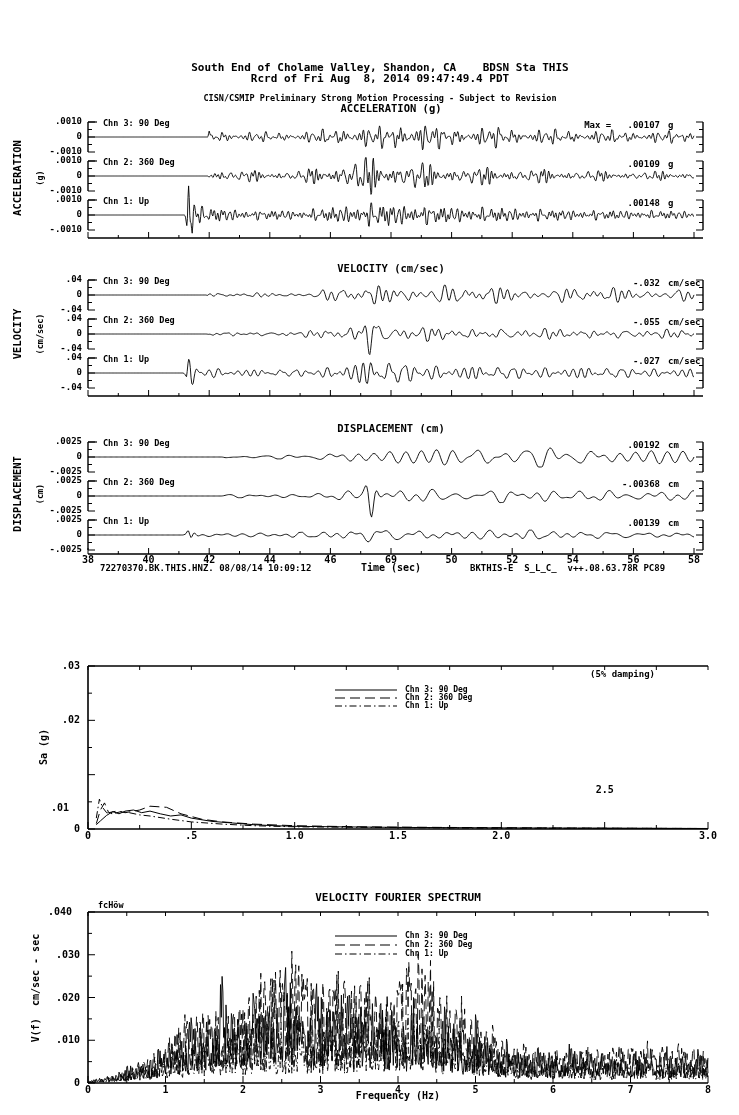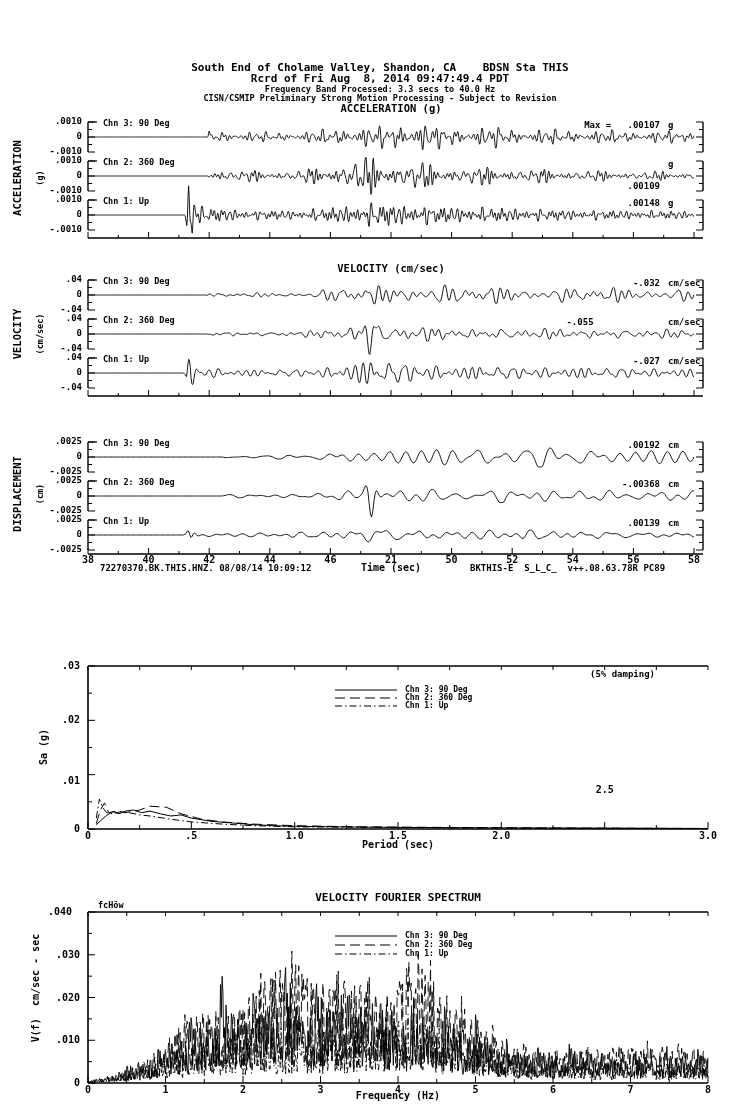--- a/index.html
+++ b/index.html
@@ -18,39 +18,38 @@
           white-space:pre;font-weight:700;line-height:1;}
   svg{position:absolute;left:0;top:0;}
 </style>
 </head>
 <body>
 
 <div class="page" id="page">
 
   <div class="txt center b11" style="left:70px;top:62px;width:620px">South End of Cholame Valley, Shandon, CA    BDSN Sta THIS</div>
   <div class="txt center b11" style="left:70px;top:73px;width:620px">Rcrd of Fri Aug  8, 2014 09:47:49.4 PDT</div>
-  <div class="txt center b8" style="left:70px;top:85px;width:620px">Frequency Band Processed: 3.3 secs to 40.0 Hz</div>
   <div class="txt center b10" style="left:88px;top:103px;width:606px">ACCELERATION (g)</div>
 
   <div class="txt center b8" style="left:70px;top:94px;width:620px">CISN/CSMIP Preliminary Strong Motion Processing - Subject to Revision</div>
   <div class="txt center b10" style="left:88px;top:263px;width:606px">VELOCITY (cm/sec)</div>
+  <div class="txt center b10" style="left:88px;top:423px;width:606px">DISPLACEMENT (cm)</div>
 
   <div class="vlabel b10" style="left:17px;top:178px">ACCELERATION</div>
   <div class="vlabel b8" style="left:40px;top:178px">(g)</div>
   <div class="vlabel b10" style="left:17px;top:334px">VELOCITY</div>
   <div class="vlabel b8" style="left:40px;top:334px">(cm/sec)</div>
   <div class="vlabel b10" style="left:17px;top:494px">DISPLACEMENT</div>
   <div class="vlabel b8" style="left:40px;top:494px">(cm)</div>
 
   <div class="txt center t10" style="left:88px;top:563px;width:606px">Time (sec)</div>
   <div class="txt t9" style="left:100px;top:564px">72270370.BK.THIS.HNZ. 08/08/14 10:09:12</div>
   <div class="txt t9" style="left:470px;top:564px">BKTHIS-E  S_L_C_  v++.08.63.78R PC89</div>
 
   <div class="txt t9" style="left:590px;top:670px">(5% damping)</div>
-  <div class="txt center t10" style="left:88px;top:840px;width:620px">Period (sec)</div>
   <div class="vlabel t10" style="left:44px;top:747px">Sa (g)</div>
 
   <div class="txt center b11" style="left:88px;top:892px;width:620px">VELOCITY FOURIER SPECTRUM</div>
   <div class="txt b8" style="left:98px;top:901px">fcHöw</div>
   <div class="txt center t10" style="left:88px;top:1091px;width:620px">Frequency (Hz)</div>
   <div class="vlabel t10" style="left:36px;top:988px">V(f)  cm/sec - sec</div>
 
   <svg id="plot" width="739" height="1115" viewBox="0 0 739 1115">
       <line x1="88" y1="122" x2="88" y2="152" stroke="#000" stroke-width="1.4"></line>
       <line x1="88" y1="122" x2="95" y2="122" stroke="#000" stroke-width="1"></line>
@@ -342,39 +341,39 @@
 <div class="txt t9 right" style="left: 32px; top: 117px; width: 50px;">.0010</div>
     <div class="txt t9 right" style="left: 32px; top: 132px; width: 50px;">0</div>
     <div class="txt t9 right" style="left: 32px; top: 147px; width: 50px;">-.0010</div>
     <div class="txt b8" style="left: 103px; top: 119px;">Chn 3: 90 Deg</div>
     <div class="txt t9 right" style="left: 500px; top: 121px; width: 160px;">Max =   .00107</div>
     <div class="txt t9" style="left: 668px; top: 121px;">g</div>
     <div class="txt t9 right" style="left: 32px; top: 156px; width: 50px;">.0010</div>
     <div class="txt t9 right" style="left: 32px; top: 171px; width: 50px;">0</div>
     <div class="txt t9 right" style="left: 32px; top: 186px; width: 50px;">-.0010</div>
     <div class="txt b8" style="left: 103px; top: 158px;">Chn 2: 360 Deg</div>
-    <div class="txt t9 right" style="left: 500px; top: 160px; width: 160px; margin-top: 22px;">.00109</div>
+    <div class="txt t9 right" style="left: 500px; top: 160px; width: 160px;">.00109</div>
     <div class="txt t9" style="left: 668px; top: 160px;">g</div>
     <div class="txt t9 right" style="left: 32px; top: 195px; width: 50px;">.0010</div>
     <div class="txt t9 right" style="left: 32px; top: 210px; width: 50px;">0</div>
     <div class="txt t9 right" style="left: 32px; top: 225px; width: 50px;">-.0010</div>
     <div class="txt b8" style="left: 103px; top: 197px;">Chn 1: Up</div>
     <div class="txt t9 right" style="left: 500px; top: 199px; width: 160px;">.00148</div>
     <div class="txt t9" style="left: 668px; top: 199px;">g</div>
     <div class="txt t9 right" style="left: 32px; top: 275px; width: 50px;">.04</div>
     <div class="txt t9 right" style="left: 32px; top: 290px; width: 50px;">0</div>
     <div class="txt t9 right" style="left: 32px; top: 305px; width: 50px;">-.04</div>
     <div class="txt b8" style="left: 103px; top: 277px;">Chn 3: 90 Deg</div>
     <div class="txt t9 right" style="left: 500px; top: 279px; width: 160px;">-.032</div>
     <div class="txt t9" style="left: 668px; top: 279px;">cm/sec</div>
     <div class="txt t9 right" style="left: 32px; top: 314px; width: 50px;">.04</div>
     <div class="txt t9 right" style="left: 32px; top: 329px; width: 50px;">0</div>
     <div class="txt t9 right" style="left: 32px; top: 344px; width: 50px;">-.04</div>
     <div class="txt b8" style="left: 103px; top: 316px;">Chn 2: 360 Deg</div>
-    <div class="txt t9 right" style="left: 500px; top: 318px; width: 160px; text-align: center;">-.055</div>
+    <div class="txt t9 right" style="left: 500px; top: 318px; width: 160px;">-.055</div>
     <div class="txt t9" style="left: 668px; top: 318px;">cm/sec</div>
     <div class="txt t9 right" style="left: 32px; top: 353px; width: 50px;">.04</div>
     <div class="txt t9 right" style="left: 32px; top: 368px; width: 50px;">0</div>
     <div class="txt t9 right" style="left: 32px; top: 383px; width: 50px;">-.04</div>
     <div class="txt b8" style="left: 103px; top: 355px;">Chn 1: Up</div>
     <div class="txt t9 right" style="left: 500px; top: 357px; width: 160px;">-.027</div>
     <div class="txt t9" style="left: 668px; top: 357px;">cm/sec</div>
     <div class="txt t9 right" style="left: 32px; top: 437px; width: 50px;">.0025</div>
     <div class="txt t9 right" style="left: 32px; top: 452px; width: 50px;">0</div>
     <div class="txt t9 right" style="left: 32px; top: 467px; width: 50px;">-.0025</div>
@@ -391,36 +390,36 @@
     <div class="txt t9 right" style="left: 32px; top: 530px; width: 50px;">0</div>
     <div class="txt t9 right" style="left: 32px; top: 545px; width: 50px;">-.0025</div>
     <div class="txt b8" style="left: 103px; top: 517px;">Chn 1: Up</div>
     <div class="txt t9 right" style="left: 500px; top: 519px; width: 160px;">.00139</div>
     <div class="txt t9" style="left: 668px; top: 519px;">cm</div>
     <div class="txt t10 center" style="left: 73px; top: 555px; width: 30px;">38</div>
     <div class="txt t10 center" style="left: 133.6px; top: 555px; width: 30px;">40</div>
     <div class="txt t10 center" style="left: 194.2px; top: 555px; width: 30px;">42</div>
     <div class="txt t10 center" style="left: 254.8px; top: 555px; width: 30px;">44</div>
     <div class="txt t10 center" style="left: 315.4px; top: 555px; width: 30px;">46</div>
-    <div class="txt t10 center" style="left: 376px; top: 555px; width: 30px;">21</div>
+    <div class="txt t10 center" style="left: 376px; top: 555px; width: 30px;">69</div>
     <div class="txt t10 center" style="left: 436.6px; top: 555px; width: 30px;">50</div>
     <div class="txt t10 center" style="left: 497.2px; top: 555px; width: 30px;">52</div>
     <div class="txt t10 center" style="left: 557.8px; top: 555px; width: 30px;">54</div>
     <div class="txt t10 center" style="left: 618.4px; top: 555px; width: 30px;">56</div>
     <div class="txt t10 center" style="left: 679px; top: 555px; width: 30px;">58</div>
     <div class="txt t10 center" style="left: 70px; top: 831px; width: 36px;">0</div>
     <div class="txt t10 center" style="left: 173.333px; top: 831px; width: 36px;">.5</div>
     <div class="txt t10 center" style="left: 276.667px; top: 831px; width: 36px;">1.0</div>
     <div class="txt t10 center" style="left: 380px; top: 831px; width: 36px;">1.5</div>
     <div class="txt t10 center" style="left: 483.333px; top: 831px; width: 36px;">2.0</div>
     <div class="txt t10 center" style="left: 586.667px; top: 785px; width: 36px;">2.5</div>
     <div class="txt t10 center" style="left: 690px; top: 831px; width: 36px;">3.0</div>
     <div class="txt t10 right" style="left: 40px; top: 661px; width: 40px;">.03</div>
     <div class="txt t10 right" style="left: 40px; top: 715.333px; width: 40px;">.02</div>
-    <div class="txt t10 right" style="left: 40px; top: 776px; width: 40px;">.01</div>
+    <div class="txt t10 right" style="left: 40px; top: 803px; width: 40px; text-align: center;">.01</div>
     <div class="txt t10 right" style="left: 40px; top: 824px; width: 40px;">0</div>
     <div class="txt t8" style="left: 405px; top: 686px;">Chn 3: 90 Deg</div>
     <div class="txt t8" style="left: 405px; top: 694px;">Chn 2: 360 Deg</div>
     <div class="txt t8" style="left: 405px; top: 702px;">Chn 1: Up</div>
     <div class="txt t10 center" style="left: 70px; top: 1085px; width: 36px;">0</div>
     <div class="txt t10 center" style="left: 147.5px; top: 1085px; width: 36px;">1</div>
     <div class="txt t10 center" style="left: 225px; top: 1085px; width: 36px;">2</div>
     <div class="txt t10 center" style="left: 302.5px; top: 1085px; width: 36px;">3</div>
     <div class="txt t10 center" style="left: 380px; top: 1085px; width: 36px;">4</div>
     <div class="txt t10 center" style="left: 457.5px; top: 1085px; width: 36px;">5</div>

